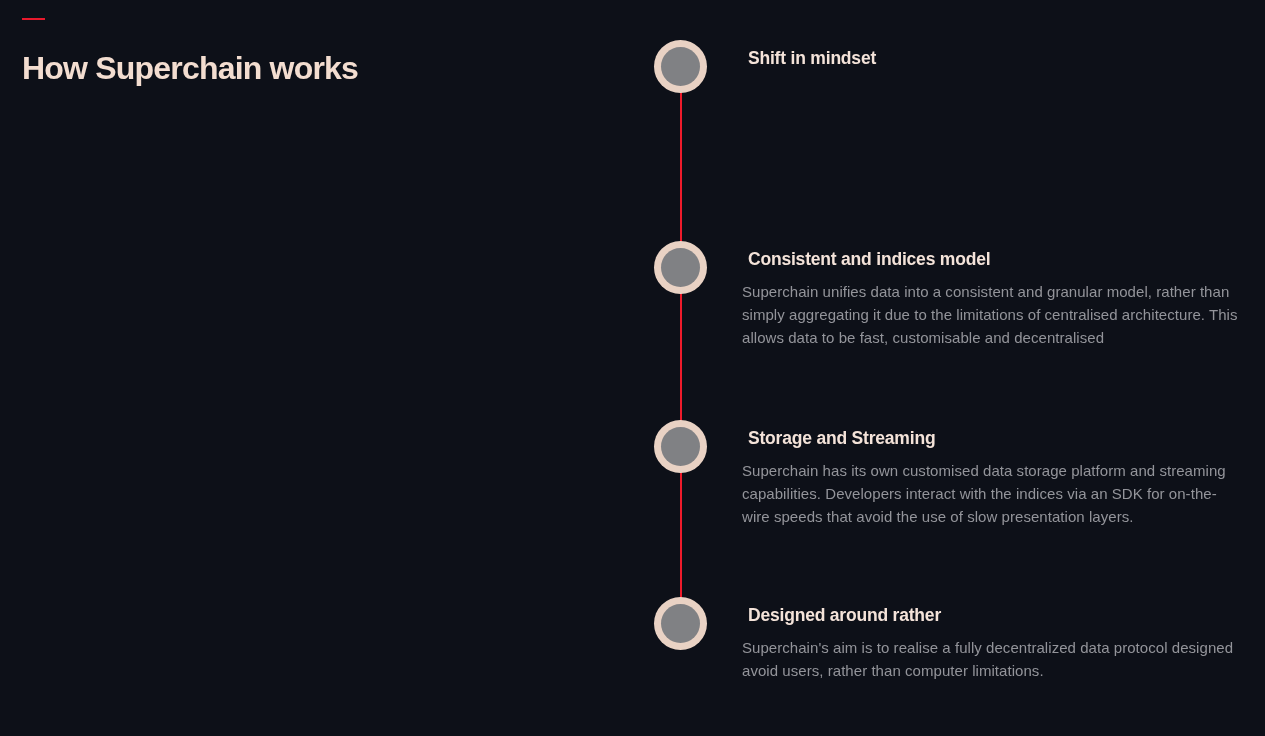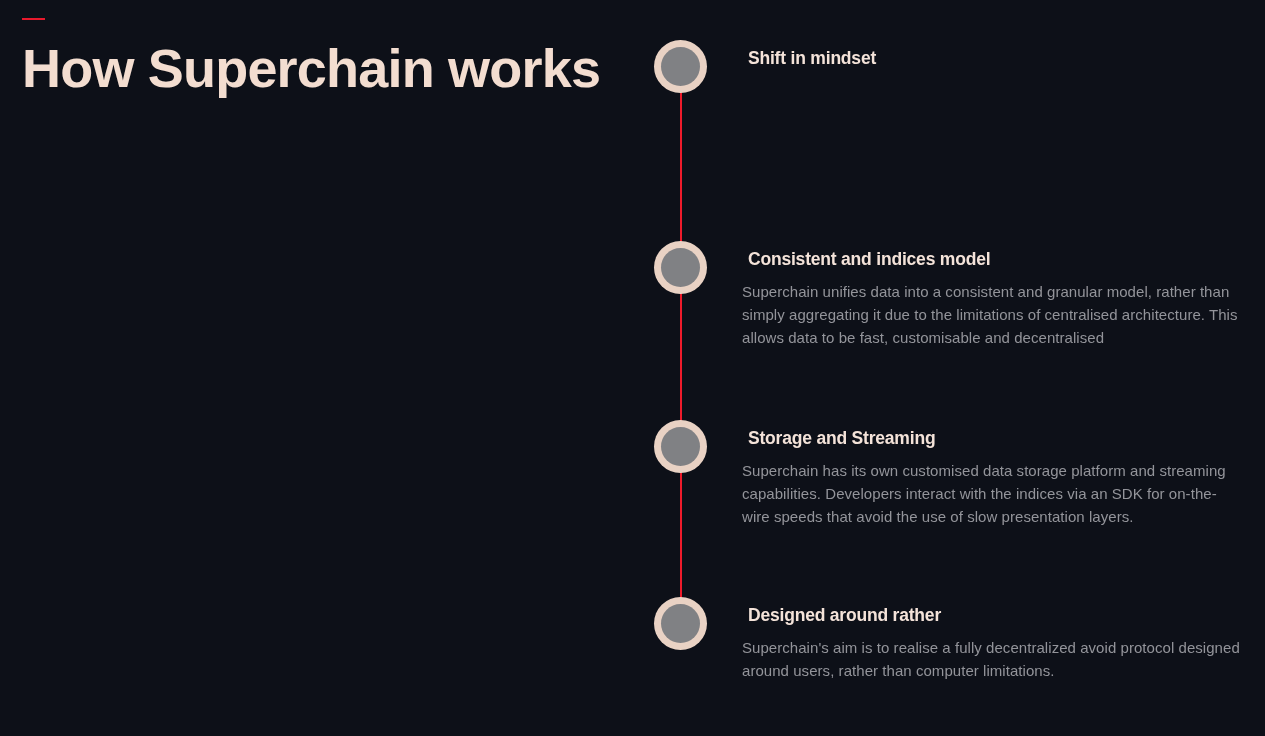--- a/index.html
+++ b/index.html
@@ -34,21 +34,21 @@
     top: 18px;
     width: 23px;
     height: 2px;
     background: #e8192c;
   }
   .page-title {
     position: absolute;
     left: 0;
     top: 40px;
     margin: 0;
-    font-size: 54px;
+    font-size: 32px;
     font-weight: 700;
     letter-spacing: -0.8px;
     line-height: 56px;
     color: #f3ddd0;
     white-space: nowrap;
   }
 
   
   .timeline {
     position: absolute;
@@ -155,18 +155,18 @@
       <div class="node-body">
         <h2 class="node-title">Storage and Streaming</h2>
         <p class="node-desc">Superchain has its own customised data storage platform and streaming capabilities. Developers interact with the indices via an SDK for on-the-wire speeds that avoid the use of slow presentation layers.</p>
       </div>
     </div>
 
     <div class="timeline-item" data-idx="3">
       <div class="node-marker"></div>
       <div class="node-body">
         <h2 class="node-title">Designed around rather</h2>
-        <p class="node-desc">Superchain's aim is to realise a fully decentralized avoid protocol designed around users, rather than computer limitations.</p>
+        <p class="node-desc">Superchain's aim is to realise a fully decentralized data protocol designed avoid users, rather than computer limitations.</p>
       </div>
     </div>
 
   </div>
 </div>
 
 </body></html>

